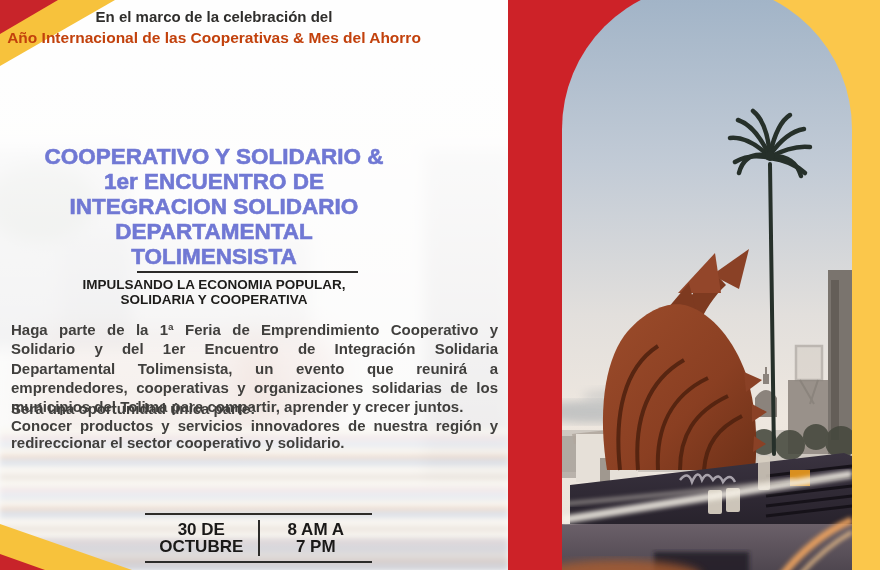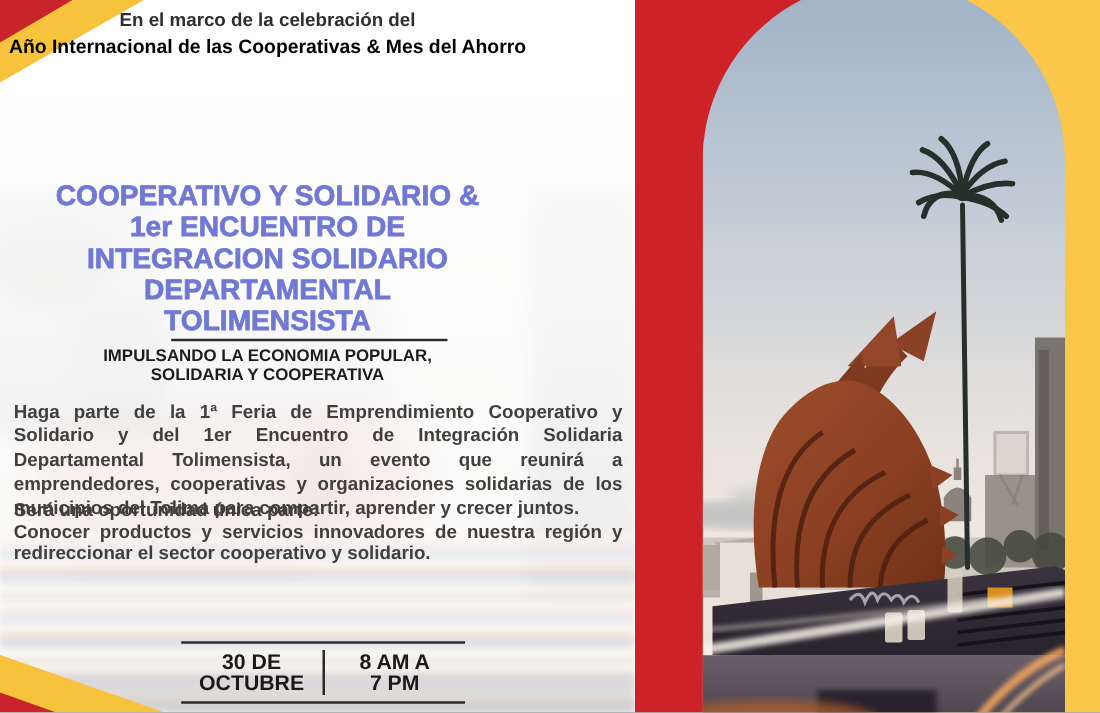--- a/index.html
+++ b/index.html
@@ -31,21 +31,21 @@
   }
   
   .ribbon{position:absolute;z-index:3;}
   .rb-tl-y{left:0;top:0;width:120px;height:70px;background:#f7c23c;clip-path:polygon(0 0,115px 0,0 66px);}
   .rb-tl-r{left:0;top:0;width:70px;height:40px;background:#c8242a;clip-path:polygon(0 0,58px 0,0 34px);}
   .rb-bl-y{left:0;bottom:0;width:140px;height:50px;background:#f7c23c;clip-path:polygon(0 4px,132px 50px,0 50px);}
   .rb-bl-r{left:0;bottom:0;width:50px;height:18px;background:#c8242a;clip-path:polygon(0 2px,45px 18px,0 18px);}
   
   .txt{position:absolute;z-index:4;left:0;width:428px;text-align:center;color:#22211f;}
   .pretitle1{top:8px;font-size:15px;font-weight:600;color:#2f2e2c;}
-  .pretitle2{top:29px;font-size:15.5px;font-weight:800;color:#000000;}
+  .pretitle2{top:29px;font-size:15.5px;font-weight:800;color:#c2410c;}
   .title{top:56px;font-size:43px;line-height:38px;font-weight:900;color:#1d2b6a;
          letter-spacing:-.5px;-webkit-text-stroke:1.3px #1d2b6a;}
   .subtitle{top:144px;font-size:22.5px;line-height:25px;font-weight:800;color:#7078d4;
             -webkit-text-stroke:.6px #7078d4;}
   .rule{position:absolute;z-index:4;height:2px;background:#2c2b29;}
   .rule-sub{top:271px;left:137px;width:221px;}
   .tagline{top:277px;font-size:13.5px;line-height:15px;font-weight:800;color:#1d1c1a;}
   .body-par{top:320px;left:11px;width:487px;text-align:justify;font-size:15px;line-height:19.3px;
             font-weight:700;color:#403f3d;}
   .opp{top:401px;left:11px;width:487px;text-align:justify;font-size:15px;line-height:16.8px;

